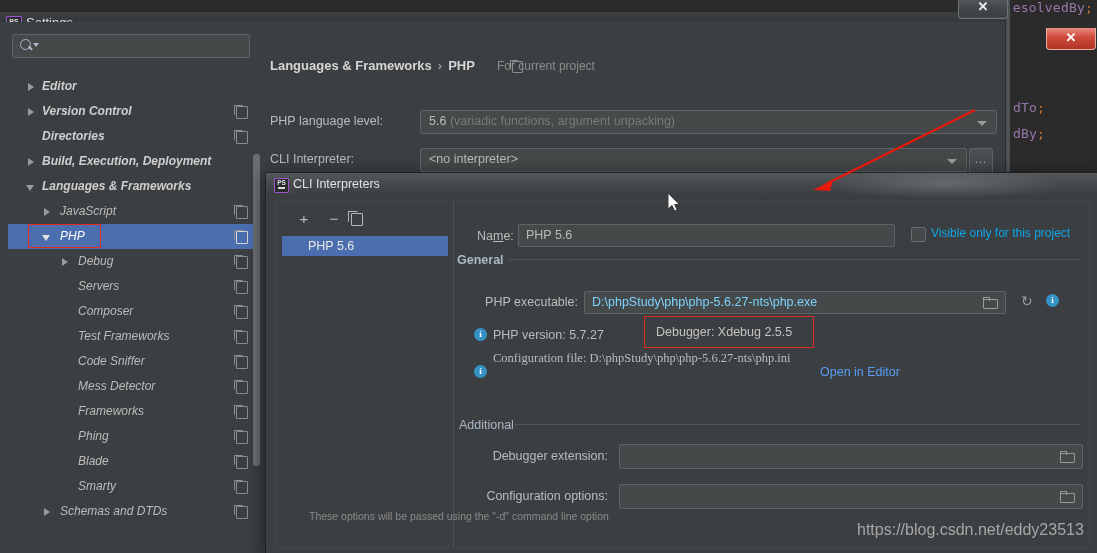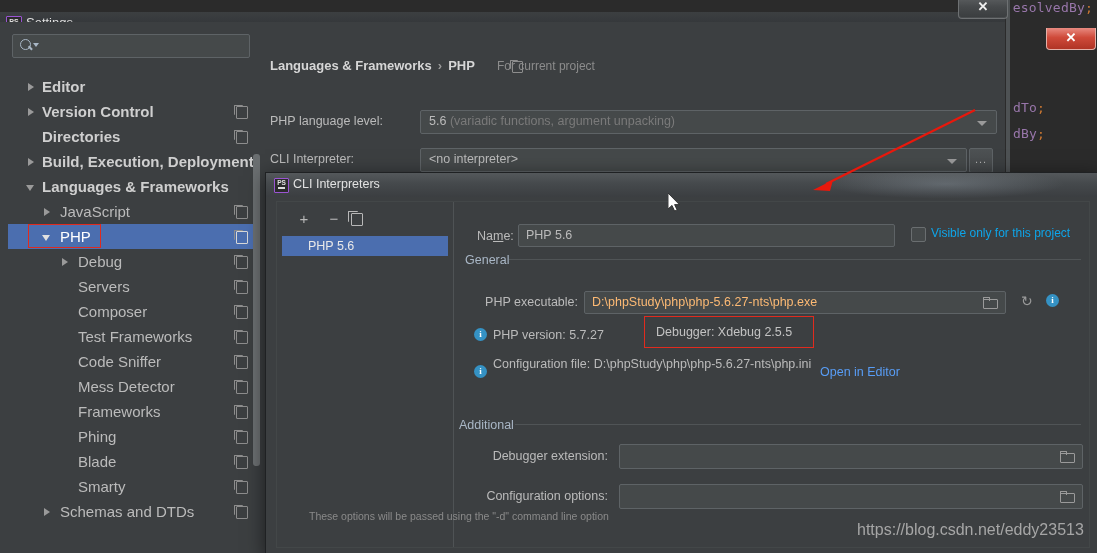--- a/index.html
+++ b/index.html
@@ -74,21 +74,21 @@
   #search-box .caret{
     position:absolute;left:20px;top:8px;width:0;height:0;
     border-left:3.5px solid transparent;border-right:3.5px solid transparent;
     border-top:4px solid #a9b7c6;
   }
   #tree{
     position:absolute;left:0;top:34px;width:252px;height:491px;overflow:hidden;
   }
   .tree-row{
     position:relative;height:25px;line-height:25px;white-space:nowrap;
-    color:#bbbbbb;font-size:15px;
+    color:#bbbbbb;font-size:12px;font-style:italic;
   }
   .tree-row.clipped{height:12px;line-height:12px;overflow:hidden;}
   .tree-row.selected{background:#4b6eaf;color:#ffffff;}
   .tree-row.bold{font-weight:bold;color:#cfcfcf;}
   .tree-row .arrow{
     position:absolute;top:9px;width:0;height:0;
     border-top:4.5px solid transparent;border-bottom:4.5px solid transparent;
     border-left:6px solid #9a9a9a;
   }
   .tree-row .arrow.open{
@@ -223,21 +223,21 @@
     background:#45494a;border:1px solid #6a6e70;border-radius:2px;
   }
   #visible-check .lbl{position:absolute;left:20px;top:0;font-size:12px;color:#0ea5e9;white-space:nowrap;}
   .group-head{position:absolute;font-size:12.5px;color:#a9b7c6;}
   .group-rule{position:absolute;height:1px;background:#505456;}
   .det-label{position:absolute;font-size:12.5px;color:#bbbbbb;text-align:right;}
   #php-exec-field{
     position:absolute;left:131px;top:89px;width:420px;height:21px;
     background:#45494a;border:1px solid #5e6366;border-radius:2px;
   }
-  #php-exec-field .val{position:absolute;left:7px;top:3px;font-size:12.5px;color:#fdba74;white-space:nowrap;}
+  #php-exec-field .val{position:absolute;left:7px;top:3px;font-size:12.5px;color:#7dd3fc;white-space:nowrap;}
   .folder-ic{
     position:absolute;width:14px;height:11px;
   }
   .folder-ic:before{
     content:"";position:absolute;left:0;top:2px;width:13px;height:8px;
     border:1.4px solid #9a9a9a;border-radius:0 1px 1px 1px;
   }
   .folder-ic:after{
     content:"";position:absolute;left:0;top:0;width:5px;height:3px;
     border:1.4px solid #9a9a9a;border-bottom:none;border-radius:1px 1px 0 0;
@@ -465,36 +465,36 @@
       <div id="name-label">Na<u>m</u>e:</div>
       <div id="name-field">
         <span>PHP 5.6</span>
       </div>
 
       <div id="visible-check">
         <span class="box"></span>
         <span class="lbl">Visible only for this project</span>
       </div>
 
-      <div class="group-head" style="left:12px;top:51px;">General</div>
+      <div class="group-head" style="left:4px;top:51px;font-weight:bold;">General</div>
       <div class="group-rule" style="left:56px;top:57px;width:572px;"></div>
 
       <div class="det-label" style="left:0;top:93px;width:125px;">PHP executable:</div>
       <div id="php-exec-field">
         <span class="val">D:\phpStudy\php\php-5.6.27-nts\php.exe</span>
         <span class="folder-ic" style="right:8px;top:5px;"></span>
       </div>
       <div class="refresh-ic" style="left:568px;top:92px;">↻</div>
       <div class="info-ic" style="left:593px;top:92px;">i</div>
 
       <div class="info-ic" style="left:21px;top:126px;">i</div>
       <div class="info-line" style="left:40px;top:126px;">PHP version: 5.7.27</div>
 
       <div class="info-ic" style="left:21px;top:163px;">i</div>
-      <div class="info-line" style="left:40px;top:155px;">Configuration file: D:\phpStudy\php\php-5.6.27-nts\php.ini</div>
+      <div class="info-line" style="left:40px;top:149px;font-family:Liberation Serif, serif;">Configuration file: D:\phpStudy\php\php-5.6.27-nts\php.ini</div>
       <div id="open-editor-link" style="left:367px;top:163px;">Open in Editor</div>
 
       <div class="group-head" style="left:6px;top:216px;">Additional</div>
       <div class="group-rule" style="left:62px;top:222px;width:566px;"></div>
 
       <div class="det-label" style="left:0;top:247px;width:155px;">Debugger extension:</div>
       <div class="add-field" style="left:166px;top:242px;width:462px;">
         <span class="folder-ic" style="right:8px;top:6px;"></span>
       </div>
 

